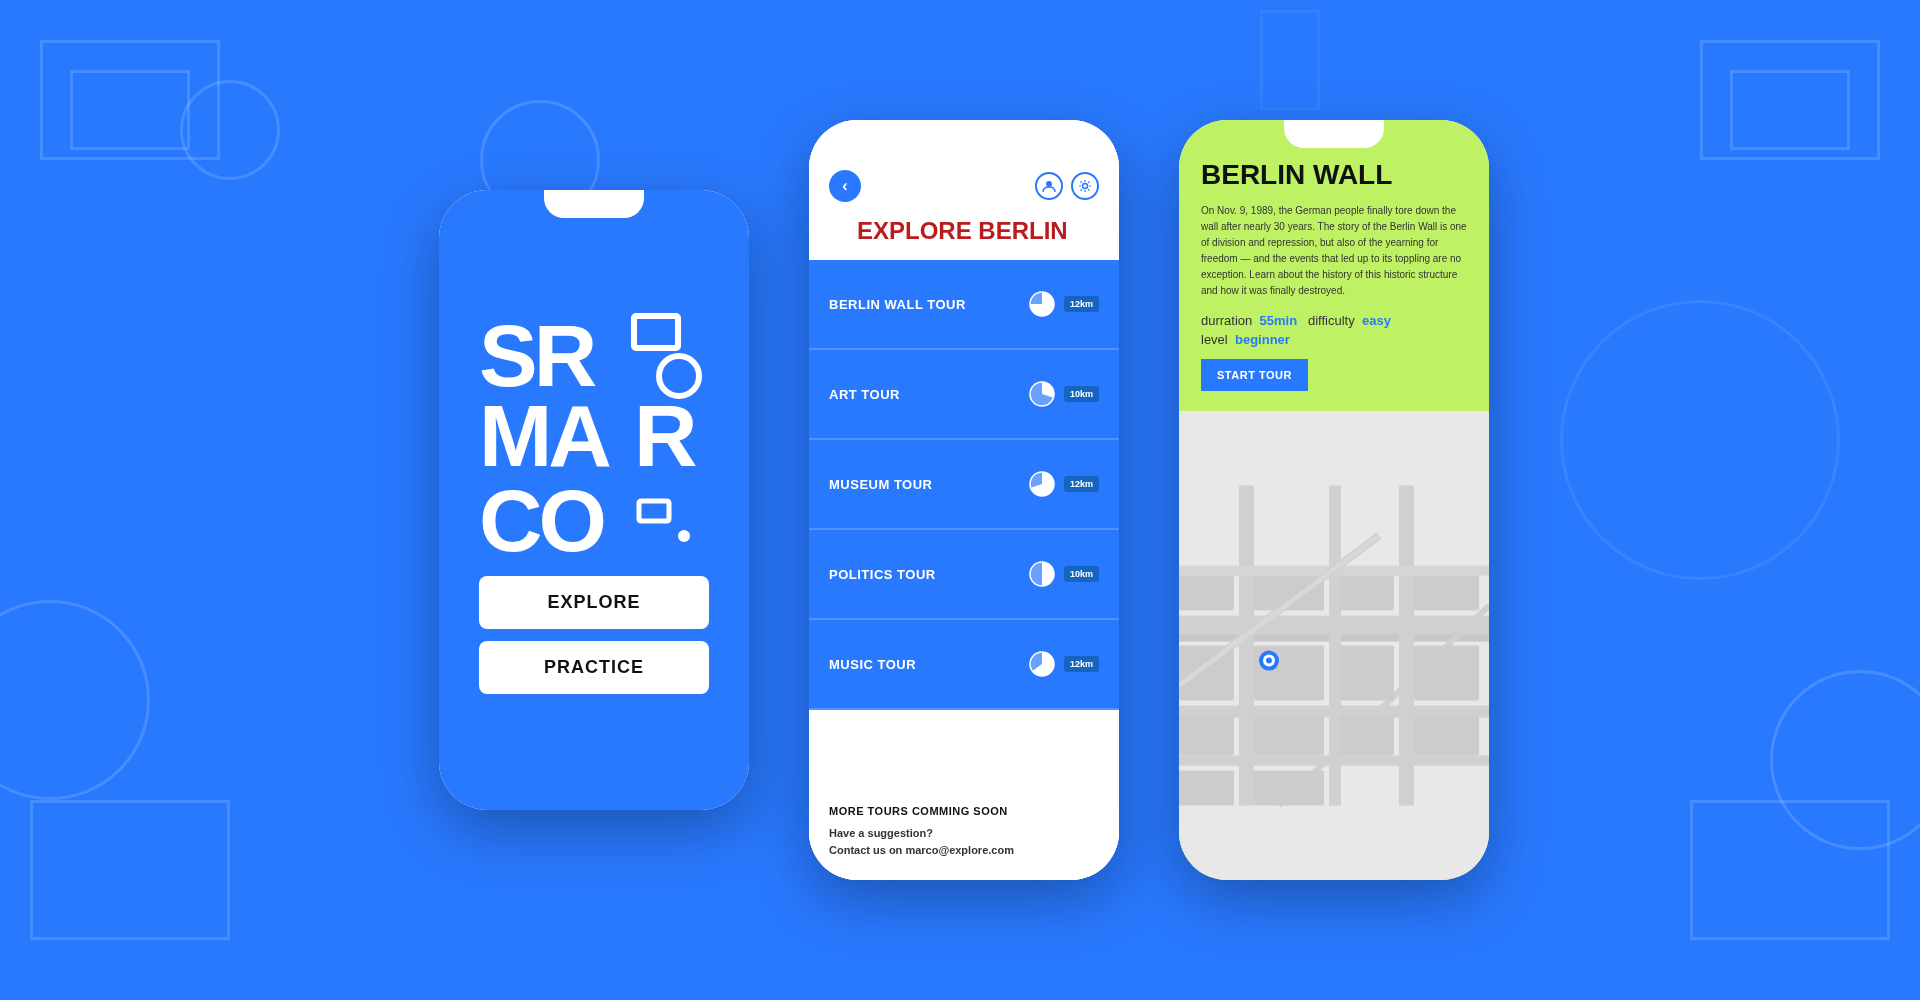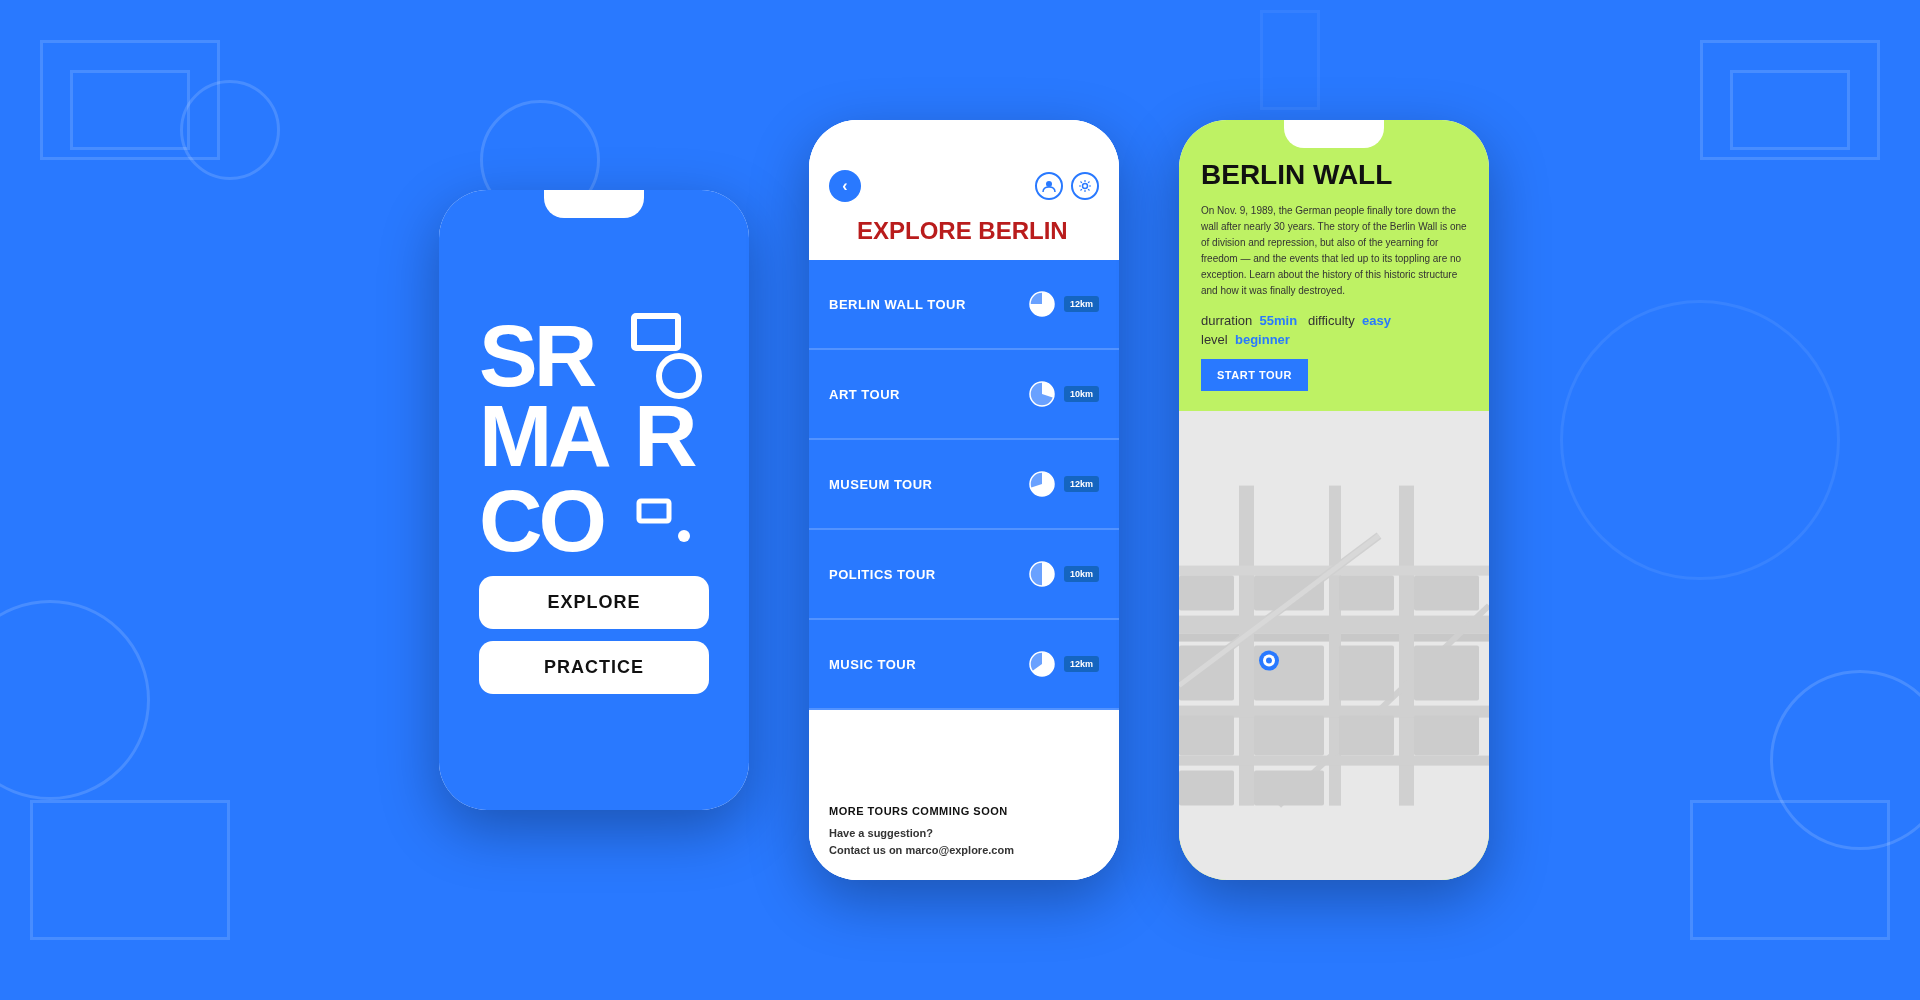--- a/index.html
+++ b/index.html
@@ -90,21 +90,21 @@
       display: flex;
       flex-direction: column;
       gap: 12px;
       width: 100%;
       padding: 0 20px;
     }
     .phone1-btn {
       background: white;
       color: #111;
       border: none;
-      border-radius: 14px;
+      border-radius: 8px;
       padding: 16px;
       font-size: 18px;
       font-weight: 900;
       font-family: 'Arial Black', Arial, sans-serif;
       text-align: center;
       letter-spacing: 1px;
       cursor: pointer;
       text-transform: uppercase;
     }
 

